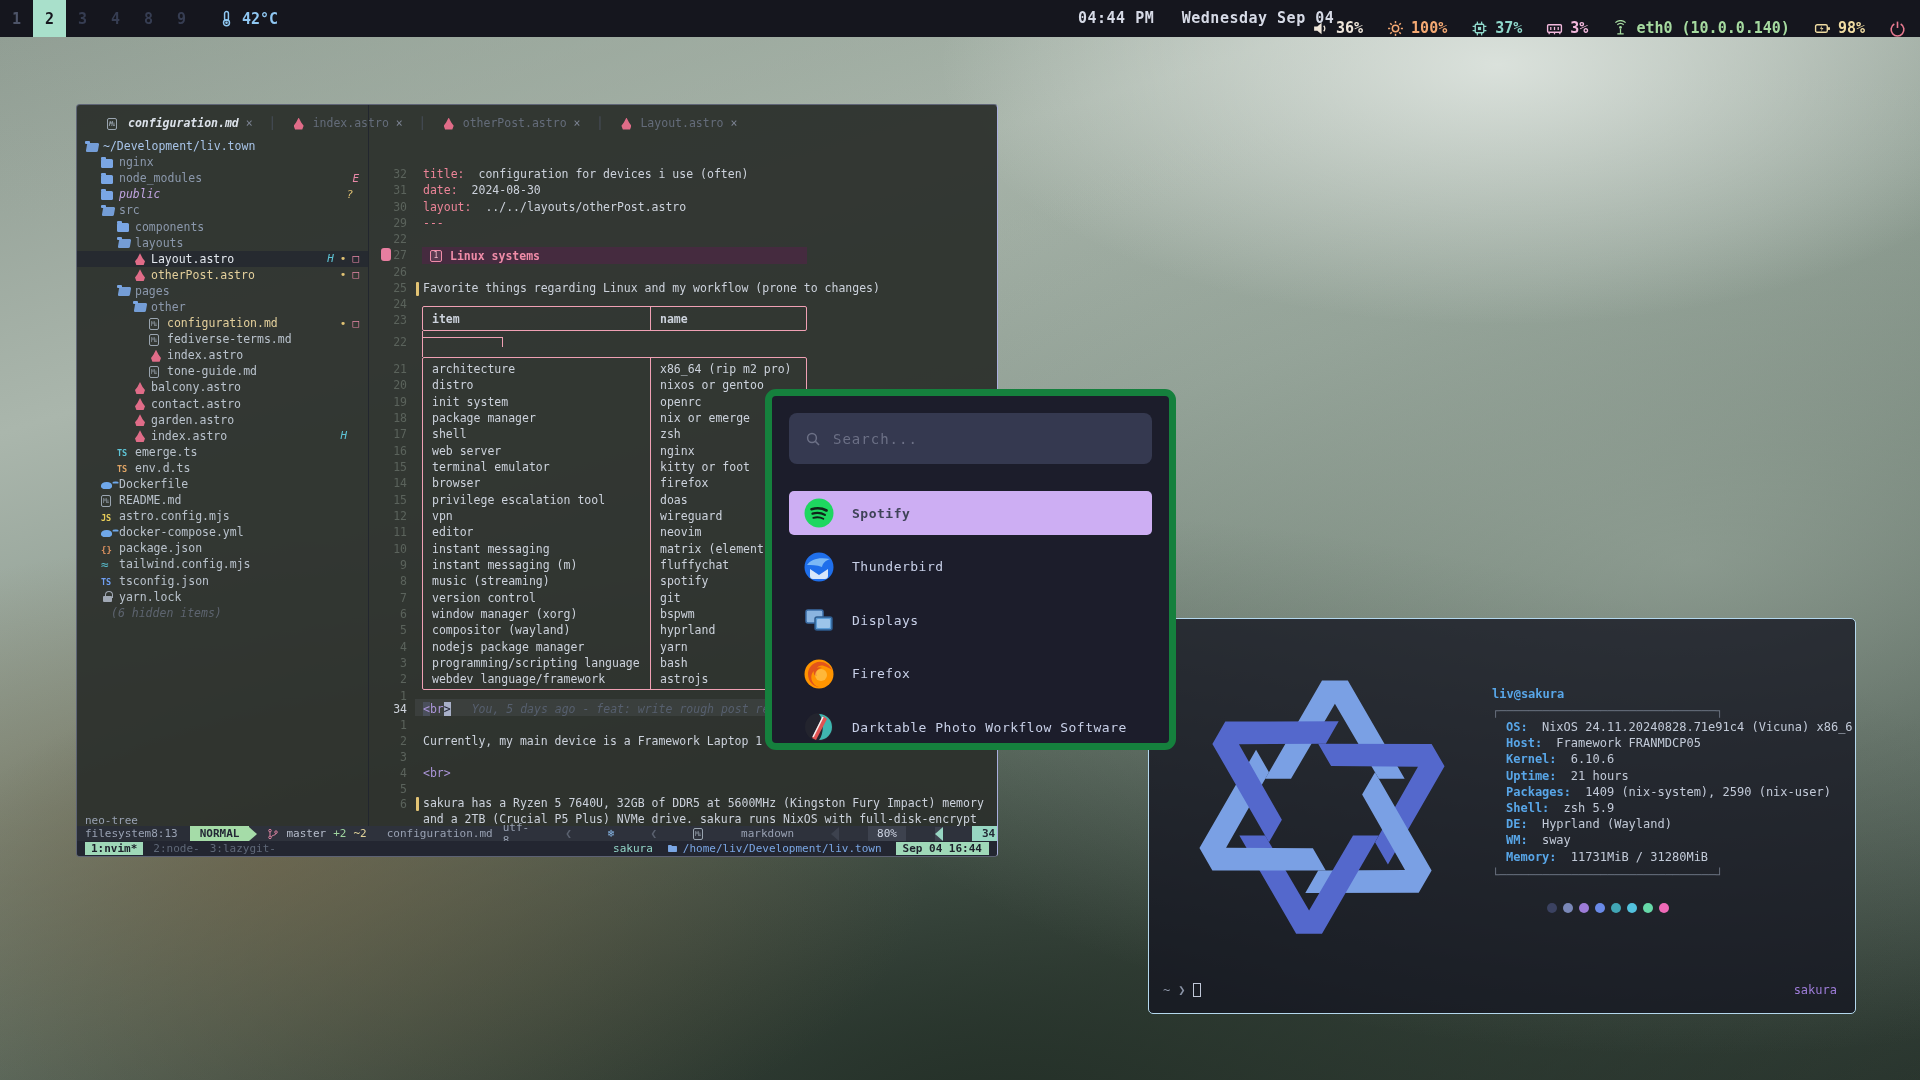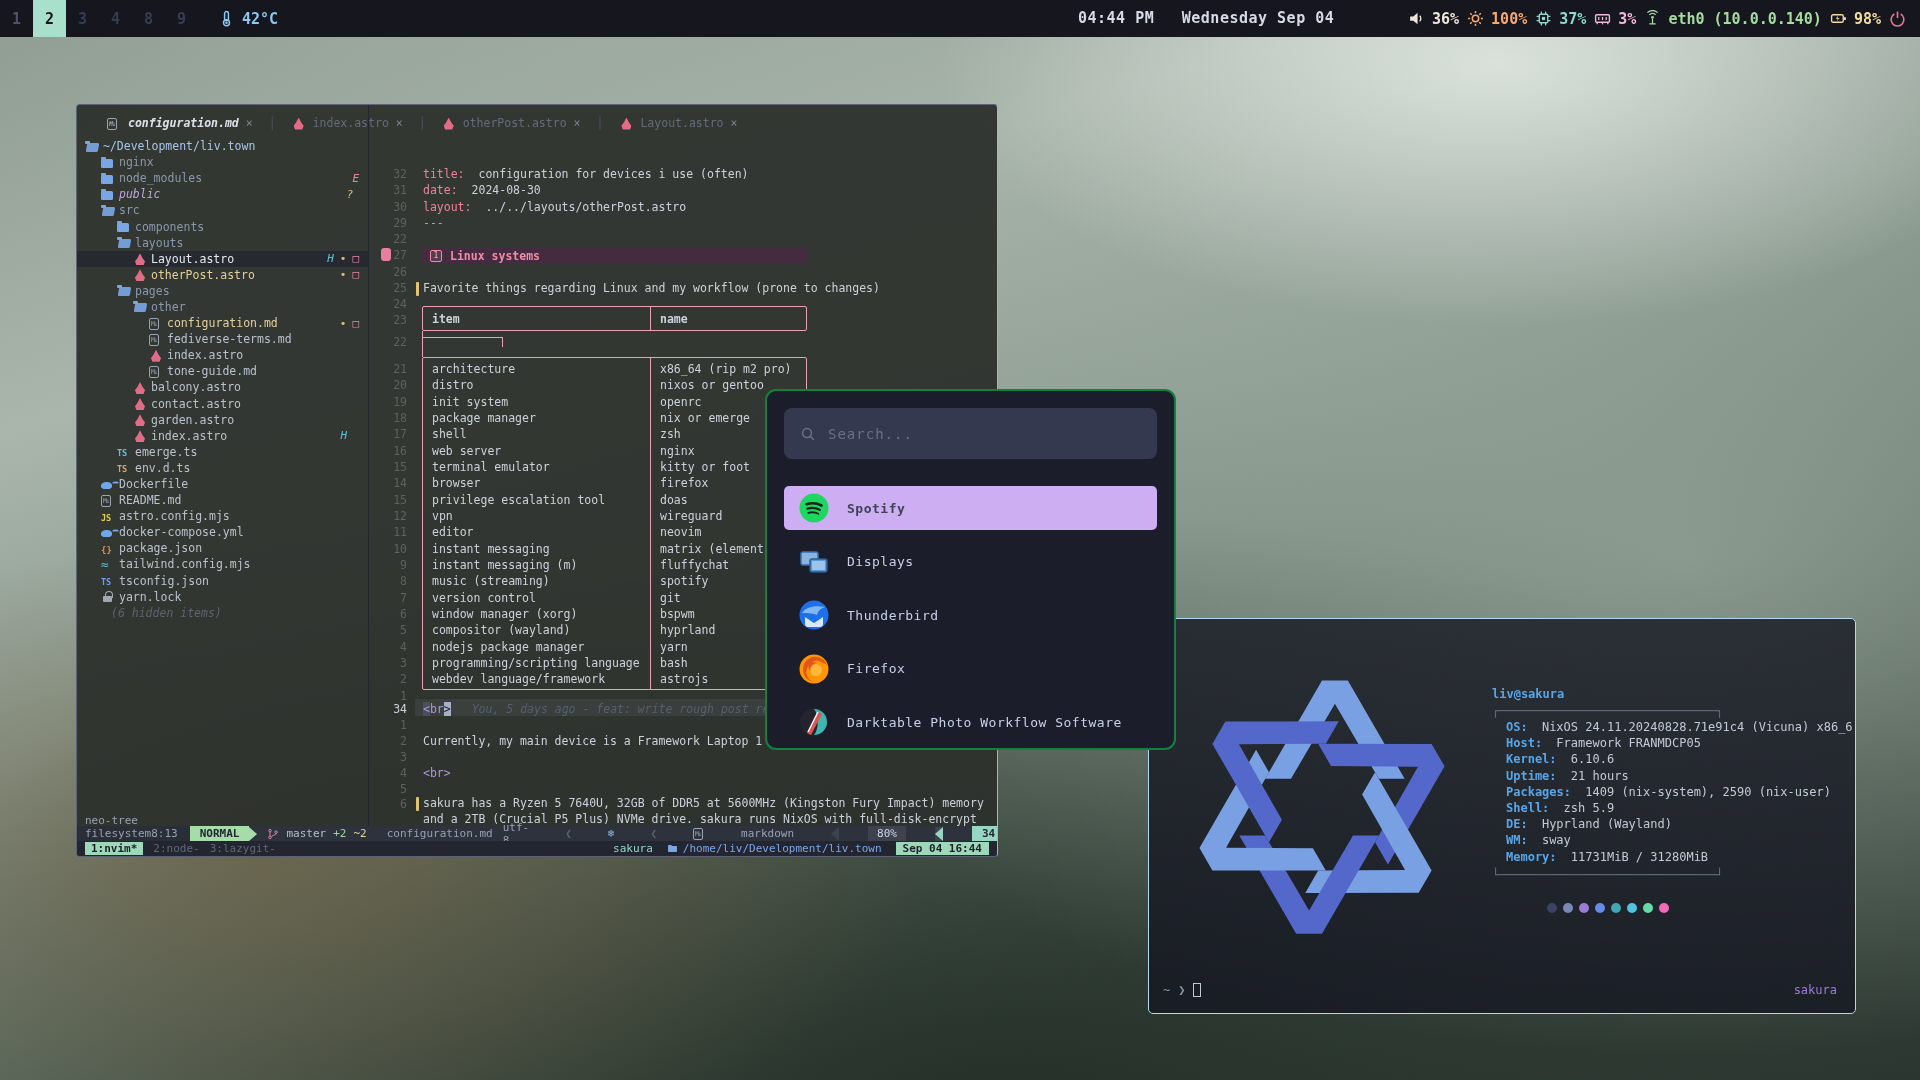--- a/index.html
+++ b/index.html
@@ -17,21 +17,21 @@
   
   .topbar { position:absolute; left:0; top:0; width:1920px; height:37px; background:#15161e;
     display:flex; align-items:center; font-size:15px; font-weight:bold; color:#c8cede; }
   .ws-wrap { display:flex; height:37px; }
   .ws { width:33px; height:37px; display:flex; align-items:center; justify-content:center; color:#363d52; }
   .ws.shown { color:#4d5468; }
   .ws.active { background:#a9e0cb; color:#16161e; }
   .temp { display:flex; align-items:center; gap:7px; margin-left:20px; color:#8fc7f2; }
   .clock { position:absolute; left:1078px; top:0; line-height:37px; color:#d6dae6; letter-spacing:.5px; }
   .clock .date { margin-left:18px; }
-  .stats { position:absolute; right:14px; top:0; height:37px; display:flex; align-items:center; gap:8px; }
+  .stats { position:absolute; right:14px; top:0; height:37px; display:flex; align-items:flex-end; gap:24px; }
   .stat { display:flex; align-items:center; gap:7px; }
   .st-vol  { color:#efe6da; } .st-bri { color:#f5a973; } .st-cpu { color:#8fd8cb; }
   .st-mem  { color:#f2b8dc; } .st-net { color:#a6dba0; } .st-bat { color:#f0dca2; }
   .st-pow  { color:#e87a90; }
   .tb-icon { width:17px; height:17px; }
   
   .editor-win { position:absolute; left:76px; top:104px; width:922px; height:753px;
     background:rgba(44,48,44,.95); border:1px solid rgba(150,156,200,.45); border-right-color:#a9aede;
     border-radius:4px; z-index:10; overflow:hidden; font-size:11.5px; color:#ccd2dc; }
   
@@ -125,21 +125,21 @@
   
   .tmuxbar { position:absolute; left:0; right:0; bottom:0; height:15px; background:#232631; display:flex; align-items:center; font-size:11px; gap:10px; padding:0 8px; }
   .tm-w1 { background:#9fd8b8; color:#1d202b; padding:0 6px; font-weight:bold; }
   .tm-dim { color:#5f6878; }
   .tm-right { margin-left:auto; display:flex; align-items:center; gap:14px; }
   .tm-sess { color:#93d6c8; }
   .tm-path { color:#7aa6e4; display:flex; align-items:center; gap:5px; }
   .tm-clock { background:#9fd8b8; color:#1d202b; padding:0 7px; font-weight:bold; }
   
   .launcher { position:absolute; left:765px; top:389px; width:411px; height:361px; background:#1c1d2b;
-    border:2px solid #15803d; border-radius:11px; z-index:30; overflow:hidden; padding:17px; }
+    border:7px solid #15803d; border-radius:11px; z-index:30; overflow:hidden; padding:17px; }
   .search-box { width:100%; height:51px; background:#353950; border-radius:8px; display:flex; align-items:center; padding:0 16px; gap:12px; }
   .search-box input { background:transparent; border:none; outline:none; color:#aab0cc; font-family:inherit; font-size:14px; width:100%; }
   .search-box input::placeholder { color:#6c7086; letter-spacing:1px; }
   .litems { margin-top:27px; display:flex; flex-direction:column; gap:9.6px; }
   .litem { height:44px; border-radius:5px; display:flex; align-items:center; padding:0 14px; gap:17px; color:#c8d0e8; font-size:13px; letter-spacing:.5px; }
   .litem.sel { background:#cdaef3; color:#3f4358; font-weight:bold; }
   .licon { width:32px; height:32px; flex:none; }
   
   .fetch-win { position:absolute; left:1148px; top:618px; width:708px; height:396px; background:rgba(21,23,34,.8);
     border:1px solid #b4d8ee; border-radius:5px; z-index:20; font-size:12px; color:#c2cad8; }
@@ -921,29 +921,29 @@
   </div>
   <div class="litems">
     <div class="litem sel">
       <svg class="licon">
           <use href="#i-spotify"></use>
         </svg>
       <span>Spotify</span>
     </div>
     <div class="litem">
       <svg class="licon">
-          <use href="#i-displays"></use>
-        </svg>
-      <span>Displays</span>
+          <use href="#i-thunderbird"></use>
+        </svg>
+      <span>Thunderbird</span>
     </div>
     <div class="litem">
       <svg class="licon">
-          <use href="#i-thunderbird"></use>
-        </svg>
-      <span>Thunderbird</span>
+          <use href="#i-displays"></use>
+        </svg>
+      <span>Displays</span>
     </div>
     <div class="litem">
       <svg class="licon">
           <use href="#i-firefox"></use>
         </svg>
       <span>Firefox</span>
     </div>
     <div class="litem">
       <svg class="licon">
           <use href="#i-darktable"></use>

